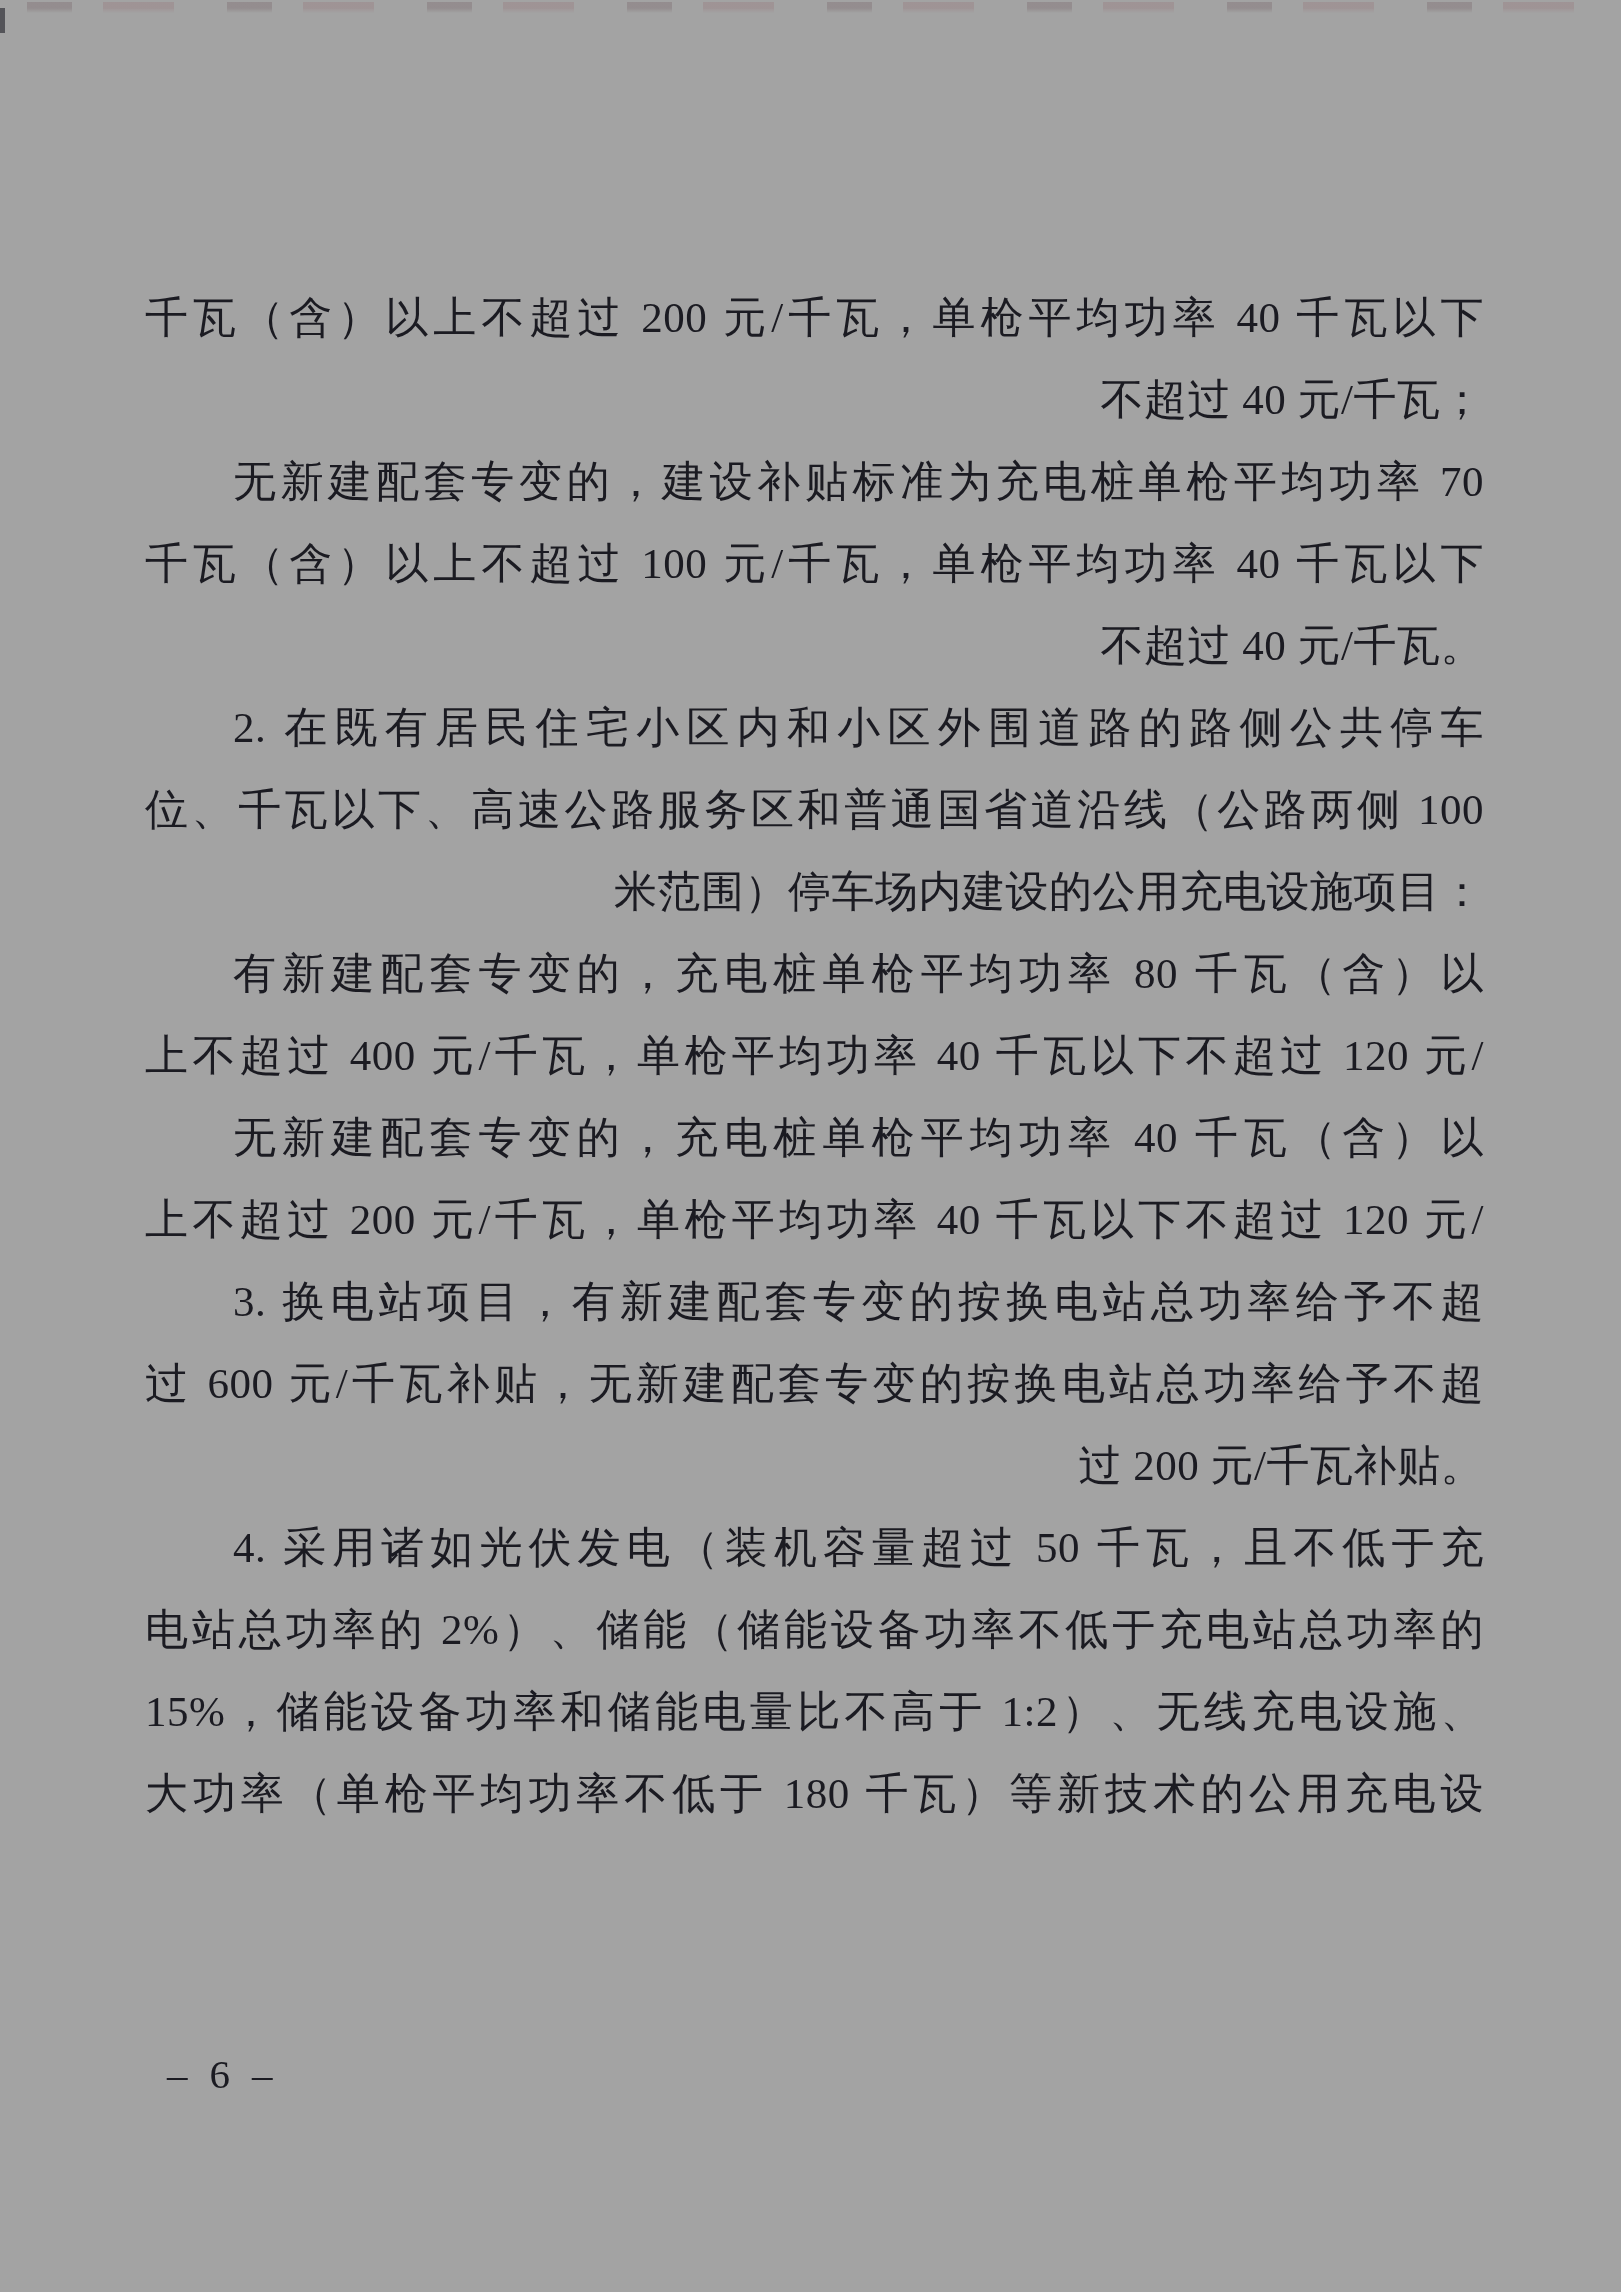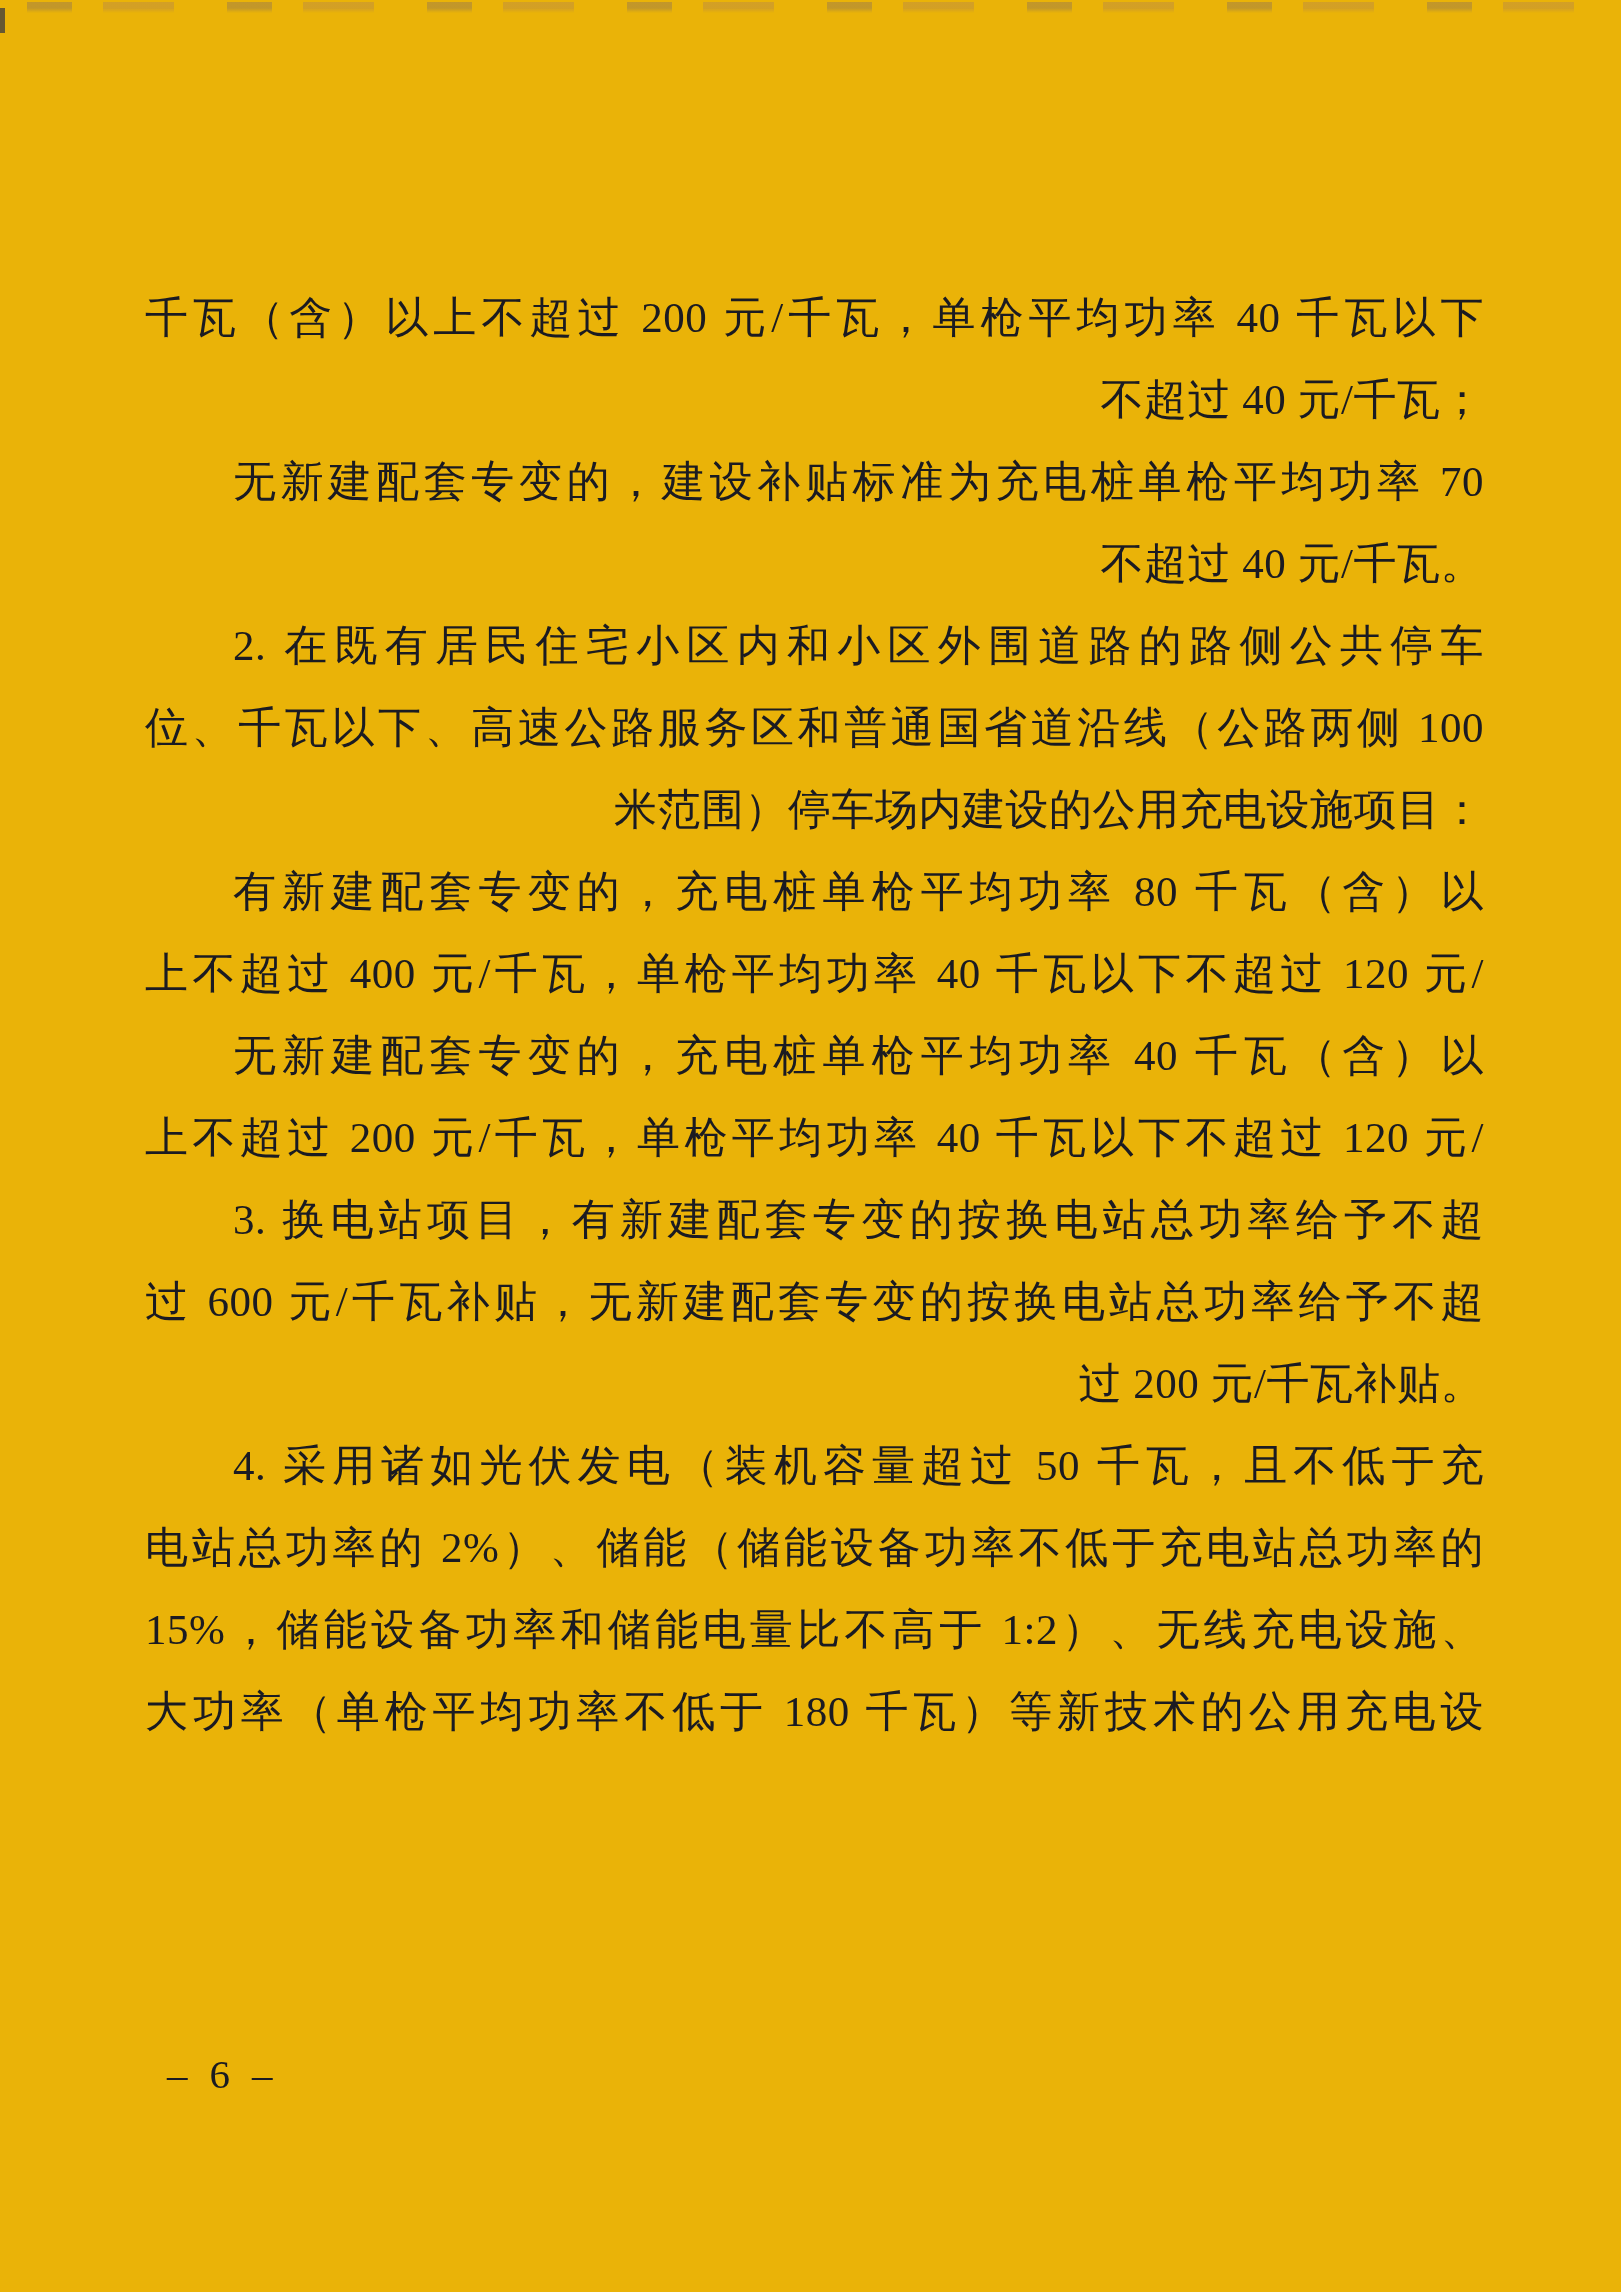--- a/index.html
+++ b/index.html
@@ -5,21 +5,21 @@
   html, body {
     margin: 0;
     padding: 0;
     background: #e8e8e8;
   }
   .page {
     position: relative;
     width: 1621px;
     height: 2293px;
     margin: 0 auto;
-    background: #eab308;
+    background: #a3a3a3;
     overflow: hidden;
     font-family: "Liberation Serif", "DejaVu Serif", serif;
     color: #1b1b22;
   }
   
   .scan-artifact-top {
     position: absolute;
     top: 2px;
     left: 27.4px;
     width: 1578px;
@@ -78,20 +78,21 @@
 
 <div class="page">
   <div class="scan-artifact-top"></div>
   <div class="scan-artifact-left"></div>
 
   <div class="text-block">
 
   <div class="line justify">千瓦（含）以上不超过 200 元/千瓦，单枪平均功率 40 千瓦以下</div>
       <div class="line">不超过 40 元/千瓦；</div>
       <div class="line indent justify">无新建配套专变的，建设补贴标准为充电桩单枪平均功率 70</div>
+      <div class="line justify">千瓦（含）以上不超过 100 元/千瓦，单枪平均功率 40 千瓦以下</div>
       <div class="line">不超过 40 元/千瓦。</div>
       <div class="line indent justify">2. 在既有居民住宅小区内和小区外围道路的路侧公共停车</div>
       <div class="line justify">位、千瓦以下、高速公路服务区和普通国省道沿线（公路两侧 100</div>
       <div class="line">米范围）停车场内建设的公用充电设施项目：</div>
       <div class="line indent justify">有新建配套专变的，充电桩单枪平均功率 80 千瓦（含）以</div>
       <div class="line justify">上不超过 400 元/千瓦，单枪平均功率 40 千瓦以下不超过 120 元/</div>
       <div class="line indent justify">无新建配套专变的，充电桩单枪平均功率 40 千瓦（含）以</div>
       <div class="line justify">上不超过 200 元/千瓦，单枪平均功率 40 千瓦以下不超过 120 元/</div>
       <div class="line indent justify">3. 换电站项目，有新建配套专变的按换电站总功率给予不超</div>
       <div class="line justify">过 600 元/千瓦补贴，无新建配套专变的按换电站总功率给予不超</div>

